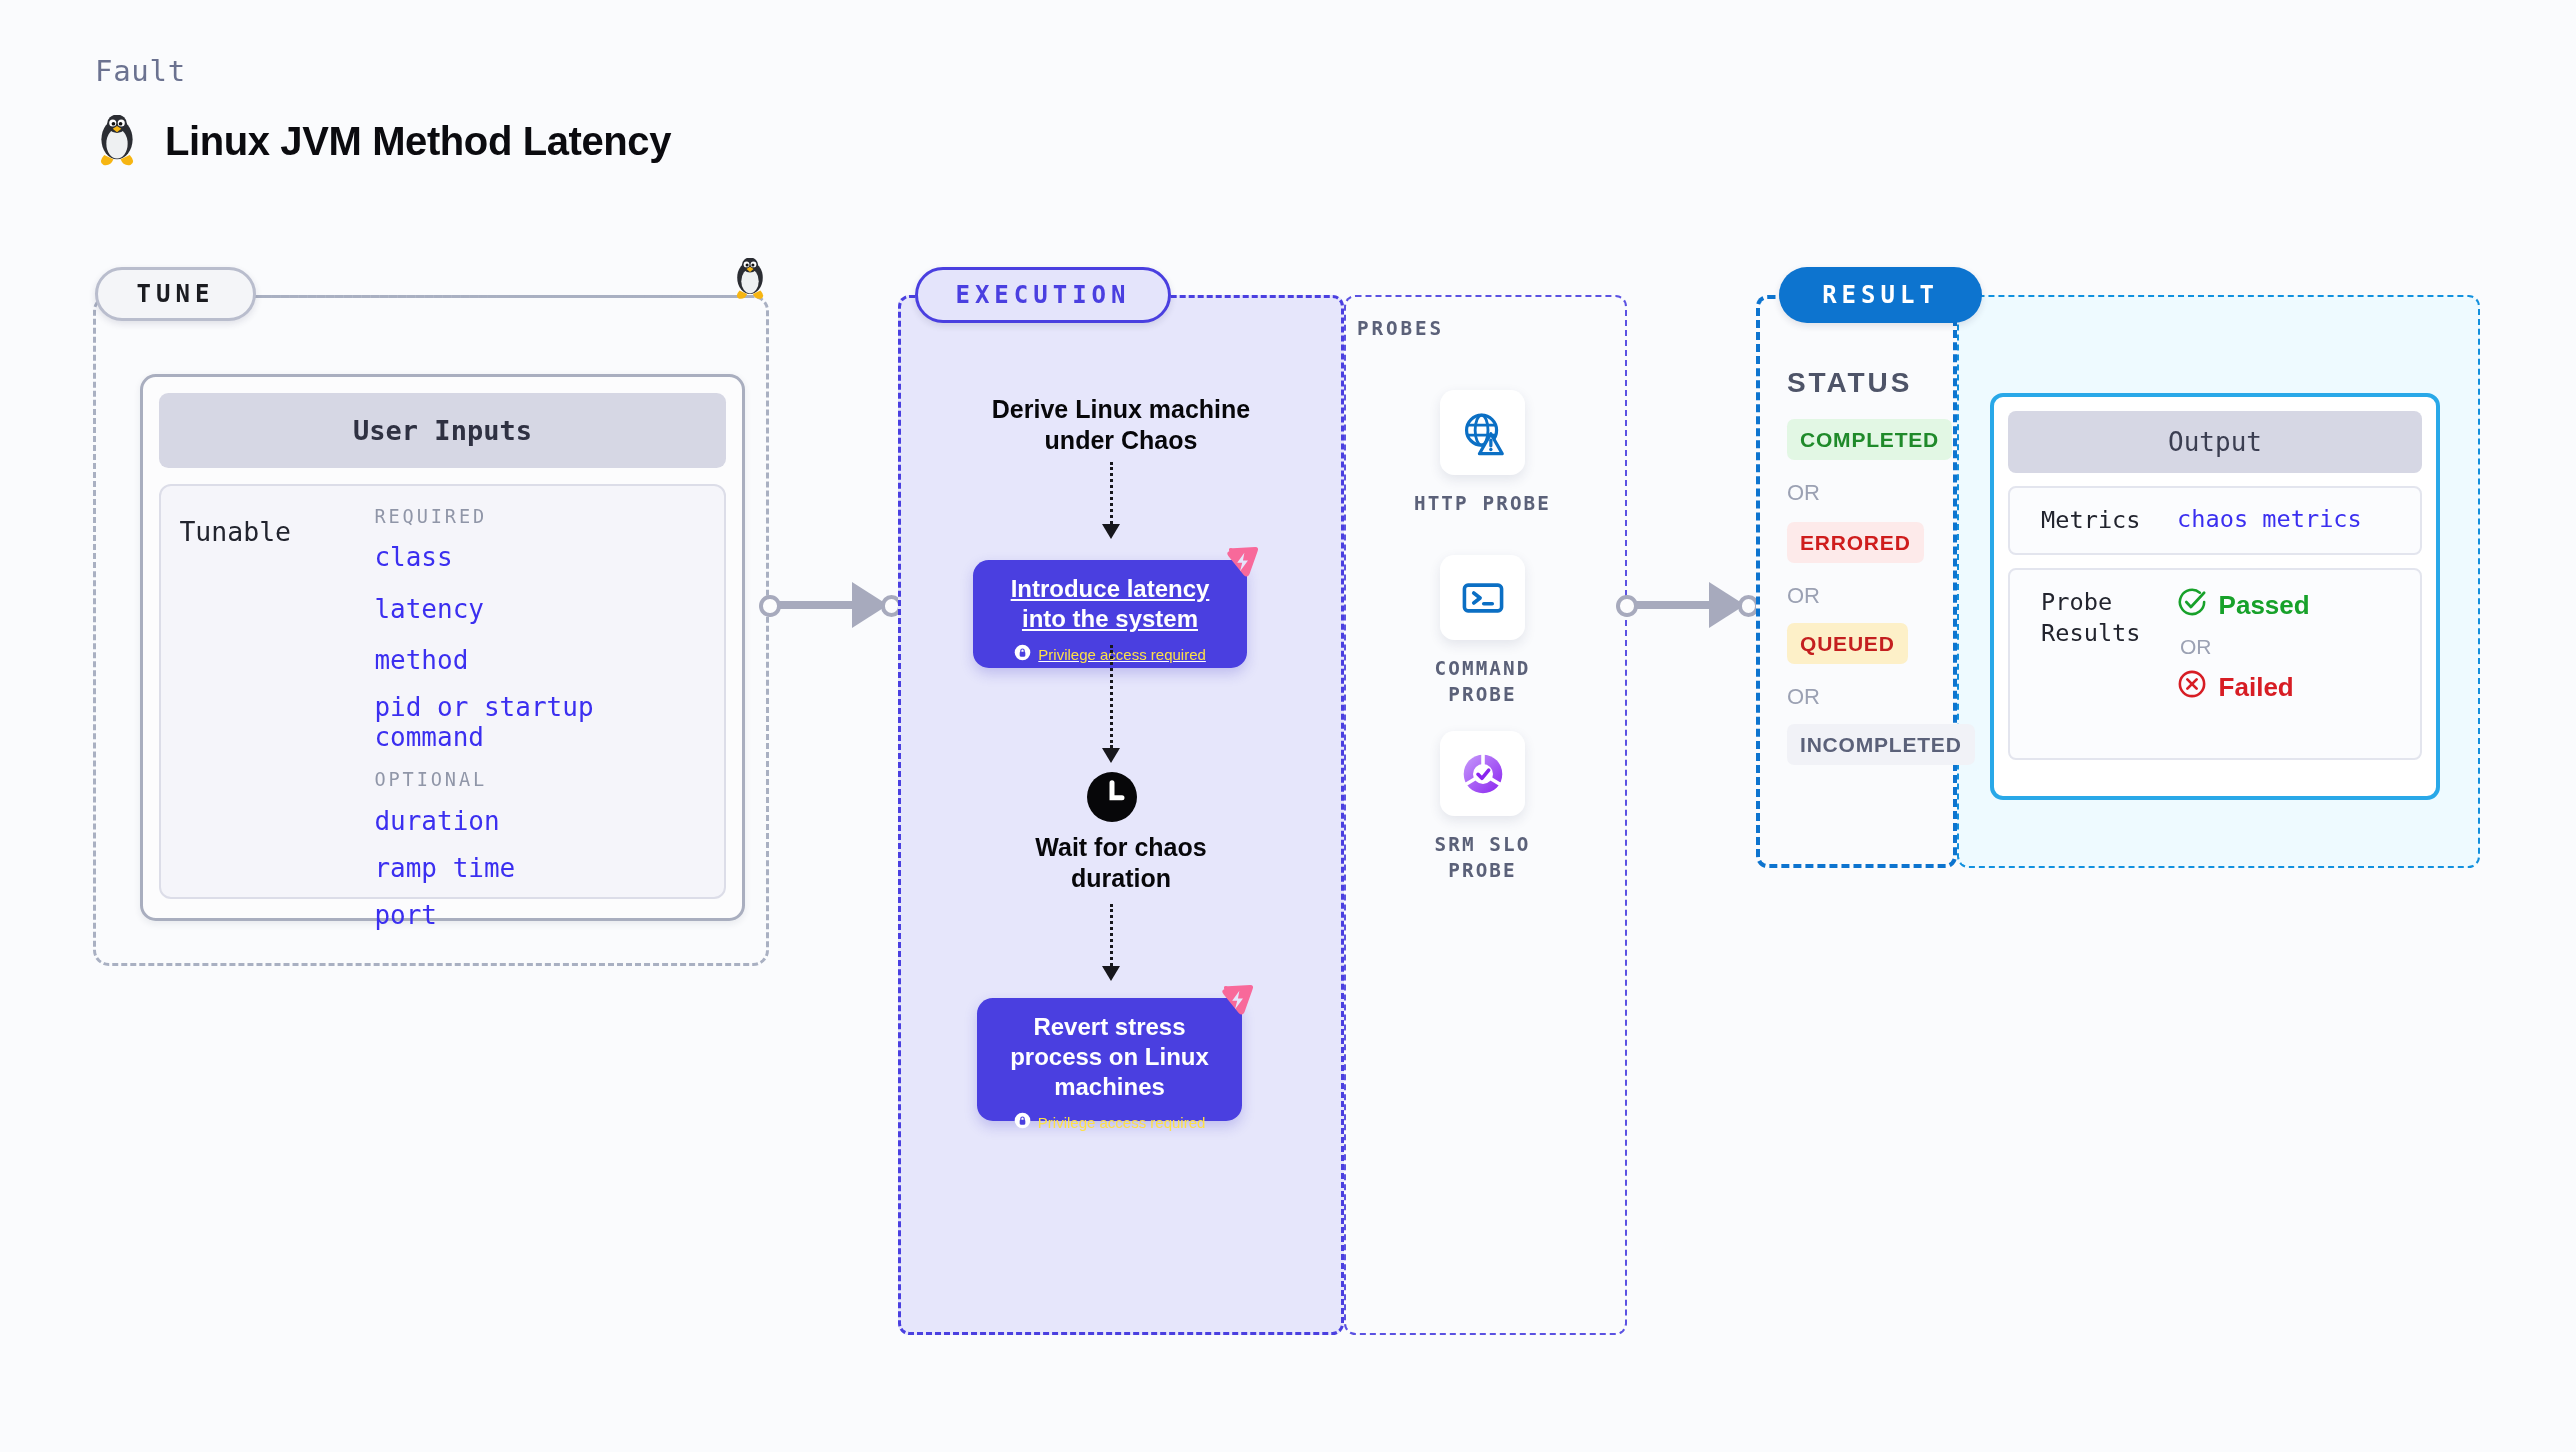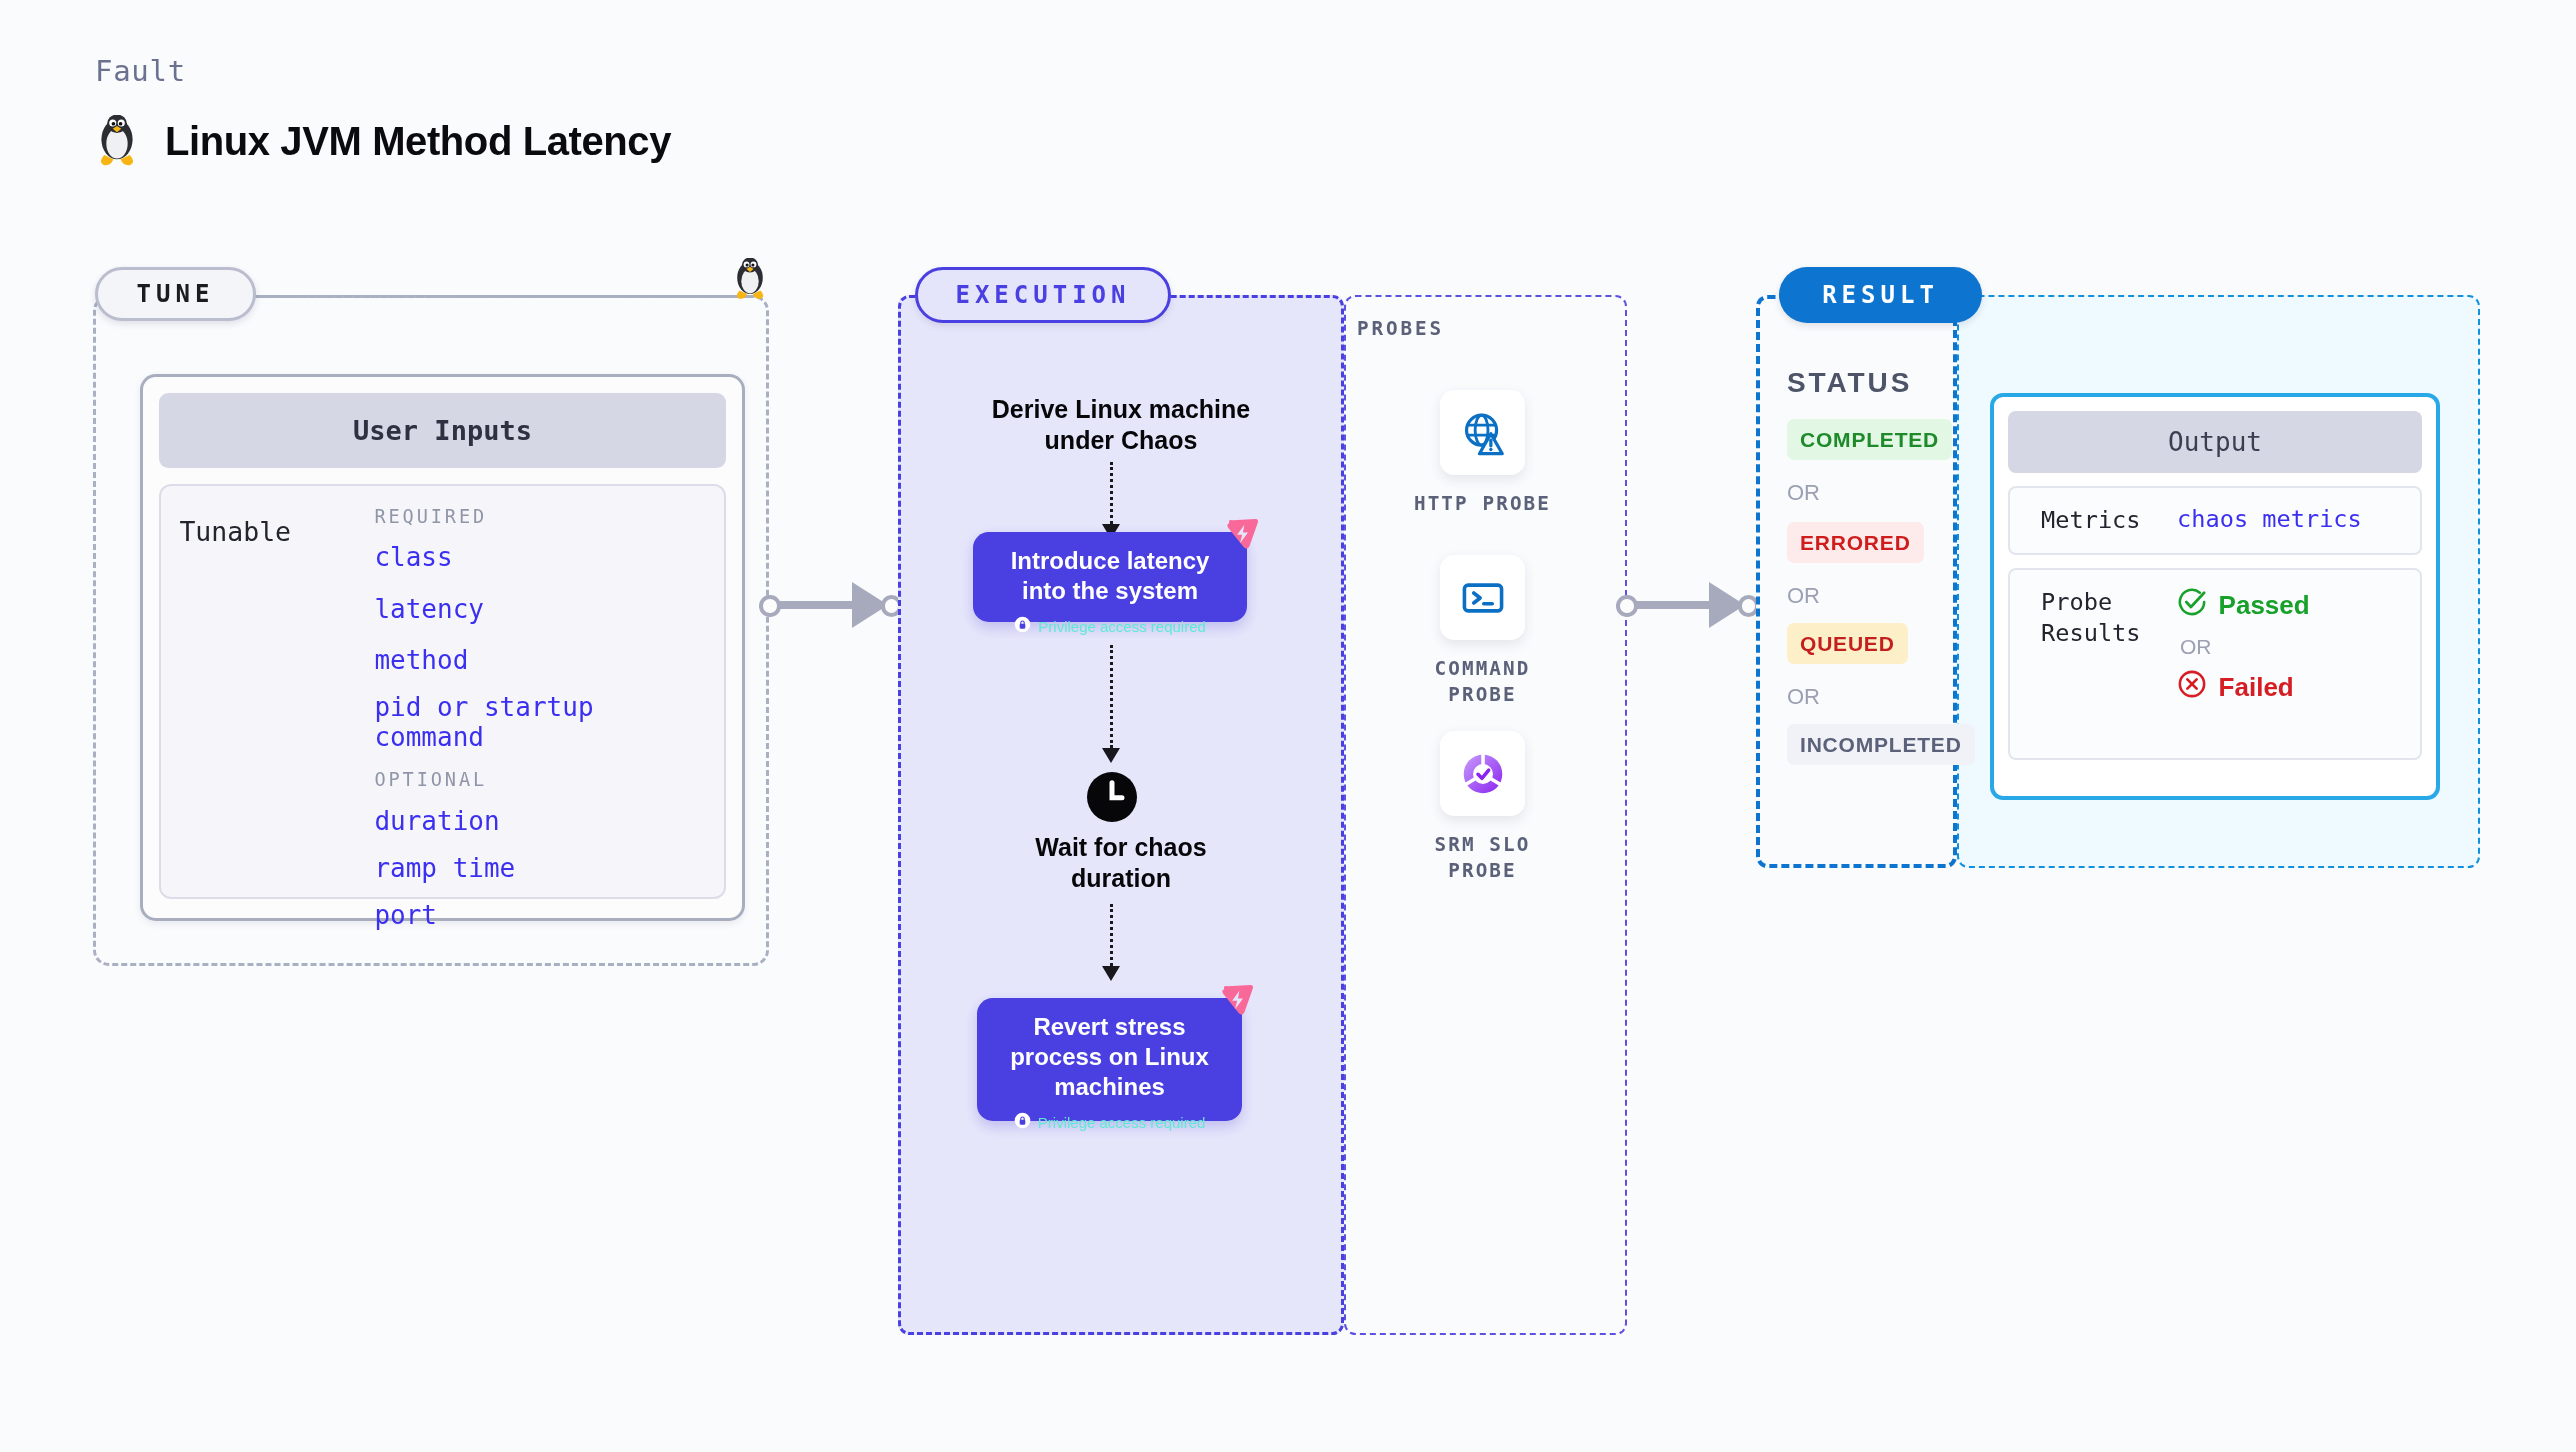--- a/index.html
+++ b/index.html
@@ -164,21 +164,21 @@
     position: absolute;
     background: #4a3fe0; border-radius: 15.8px;
     color: #fff; text-align: center;
     box-shadow: 0 5.7px 13px rgba(60,50,200,.22);
     padding: 14.3px 15.8px 13px;
   }
   .node-box .nb-title { font-size: 24px; font-weight: 700; line-height: 1.25; }
   .node-box .nb-sub {
     margin-top: 10px;
     display: flex; align-items: center; justify-content: center; gap: 7.2px;
-    font-size: 15px; font-weight: 400; color: #5eead4;
+    font-size: 15px; font-weight: 400; color: #fde047;
   }
   .pink-badge { position: absolute; right: -14.3px; top: -15.8px; }
 
   .clock-wrap { position: absolute; }
 
   
   .probe { position: absolute; width: 143px; text-align: center; }
   .probe-tile {
     width: 85px; height: 85px; margin: 0 auto;
     background: #ffffff; border-radius: 14.3px;
@@ -329,21 +329,21 @@
   <div class="exec-panel"></div>
   <div class="probes-panel"></div>
   <div class="pill pill-exec">EXECUTION</div>
   <div class="probes-title">PROBES</div>
 
   <div class="flow-text" style="left:942px; top:394px; width:358px; white-space:pre-line;">Derive Linux machine
 under Chaos</div>
   <div class="dotline" style="left:1110px; top:462px; height:62px;"></div>
   <div class="arrowdown" style="left:1102px; top:524px;"></div>
 
-  <div class="node-box" style="left:973px; top:532px; width:274px; height:90px;">
+  <div class="node-box" style="left:973px; top:560px; width:274px; height:108px;text-decoration:underline;">
     <div class="nb-title" style="white-space:pre-line;">Introduce latency
 into the system</div>
     <div class="nb-sub">
       <span>
         <svg width="17" height="17" viewBox="0 0 24 24">
           <circle cx="12" cy="12" r="11" fill="#ffffff"></circle>
           <rect x="8" y="11" width="8" height="7" rx="1.6" fill="#4a3fe0"></rect>
           <path d="M9.6 11.2V9.4a2.4 2.4 0 0 1 4.8 0v1.8" stroke="#4a3fe0" stroke-width="1.6" fill="none"></path>
         </svg>
       </span>

